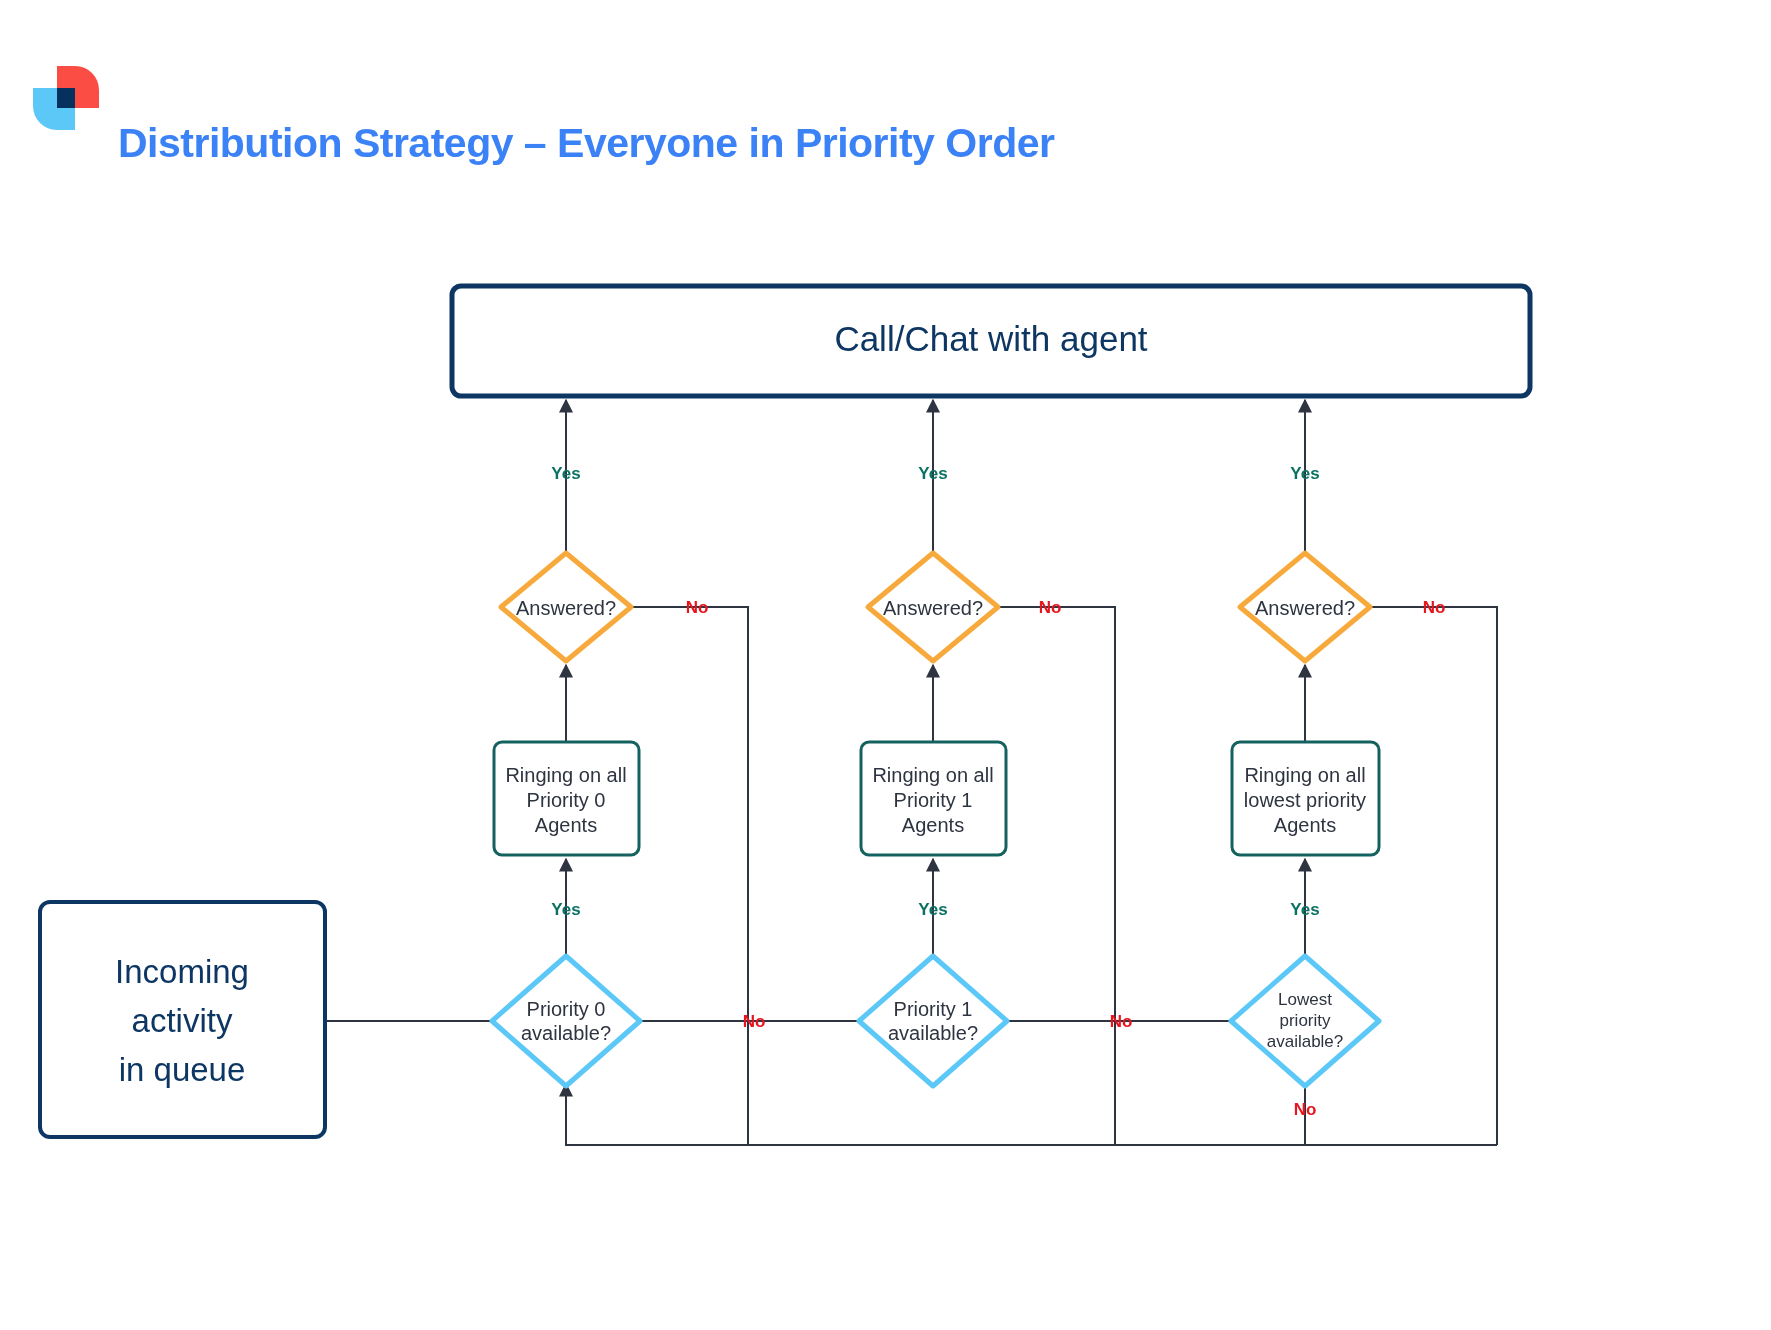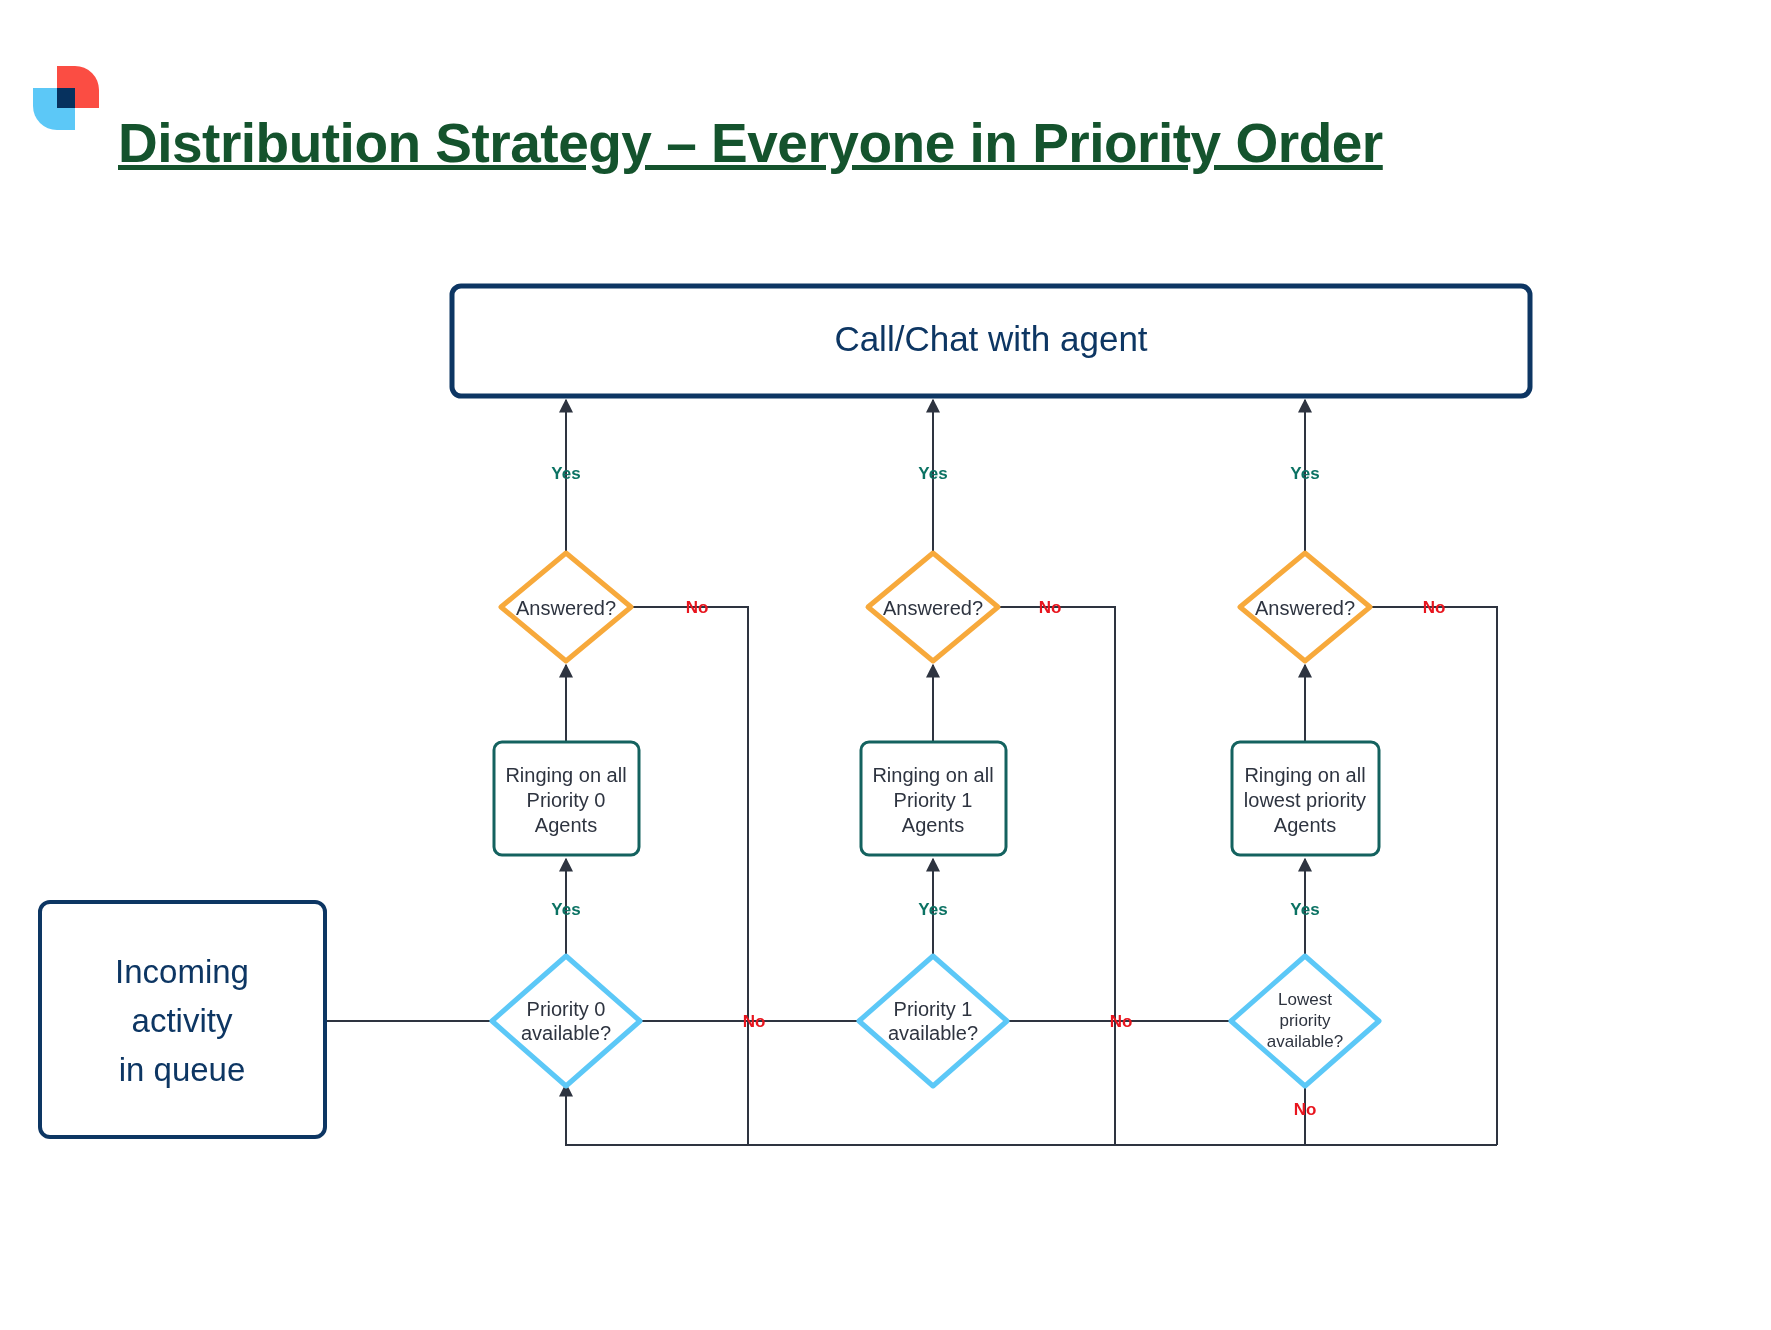--- a/index.html
+++ b/index.html
@@ -13,27 +13,26 @@
   #stage{position:absolute;left:0;top:0;width:1771px;height:1330px;}
 
   
   .logo{position:absolute;left:31px;top:64px;width:70px;height:68px;}
   .logo svg{display:block;}
 
   
   .title{
     position:absolute;left:118px;top:104px;
     width:1600px;height:78px;
-    font-size:55px;
+    font-size:41px;
     font-weight:bold;
-    color:#14532d;
+    color:#3b82f6;
     letter-spacing:-0.5px;
     white-space:nowrap;
     line-height:78px;
-    text-decoration:underline;
   }
 
   
   #flow{position:absolute;left:0;top:0;width:1771px;height:1330px;}
 
   .nodeText{font-family:"Liberation Sans", sans-serif;fill:#2e3440;}
   .navyText{font-family:"Liberation Sans", sans-serif;fill:#0d3663;}
   .edgeLabelYes{font-family:"Liberation Sans", sans-serif;font-size:17px;font-weight:bold;fill:#0b7263;}
   .edgeLabelNo{font-family:"Liberation Sans", sans-serif;font-size:17px;font-weight:bold;fill:#e8151e;}
 </style>

